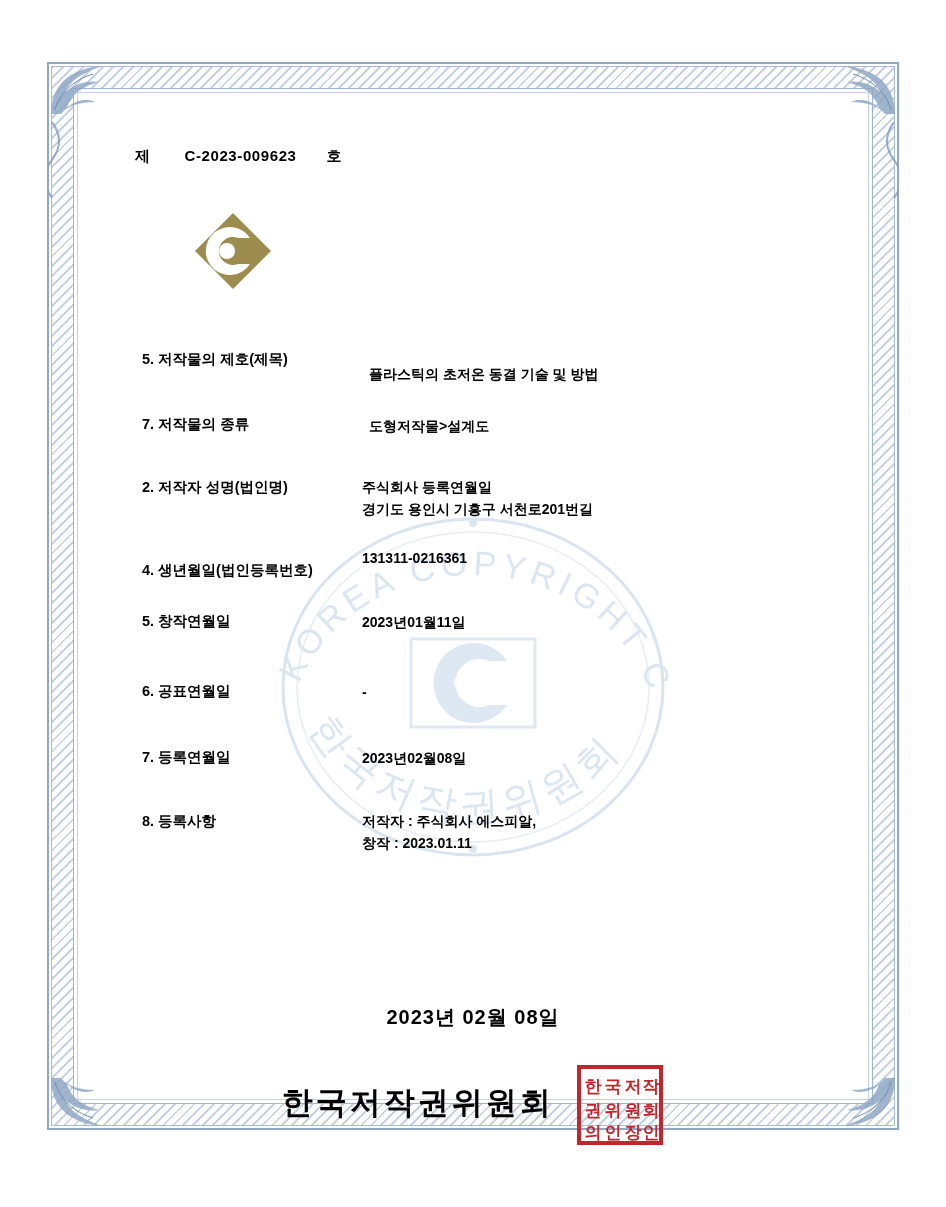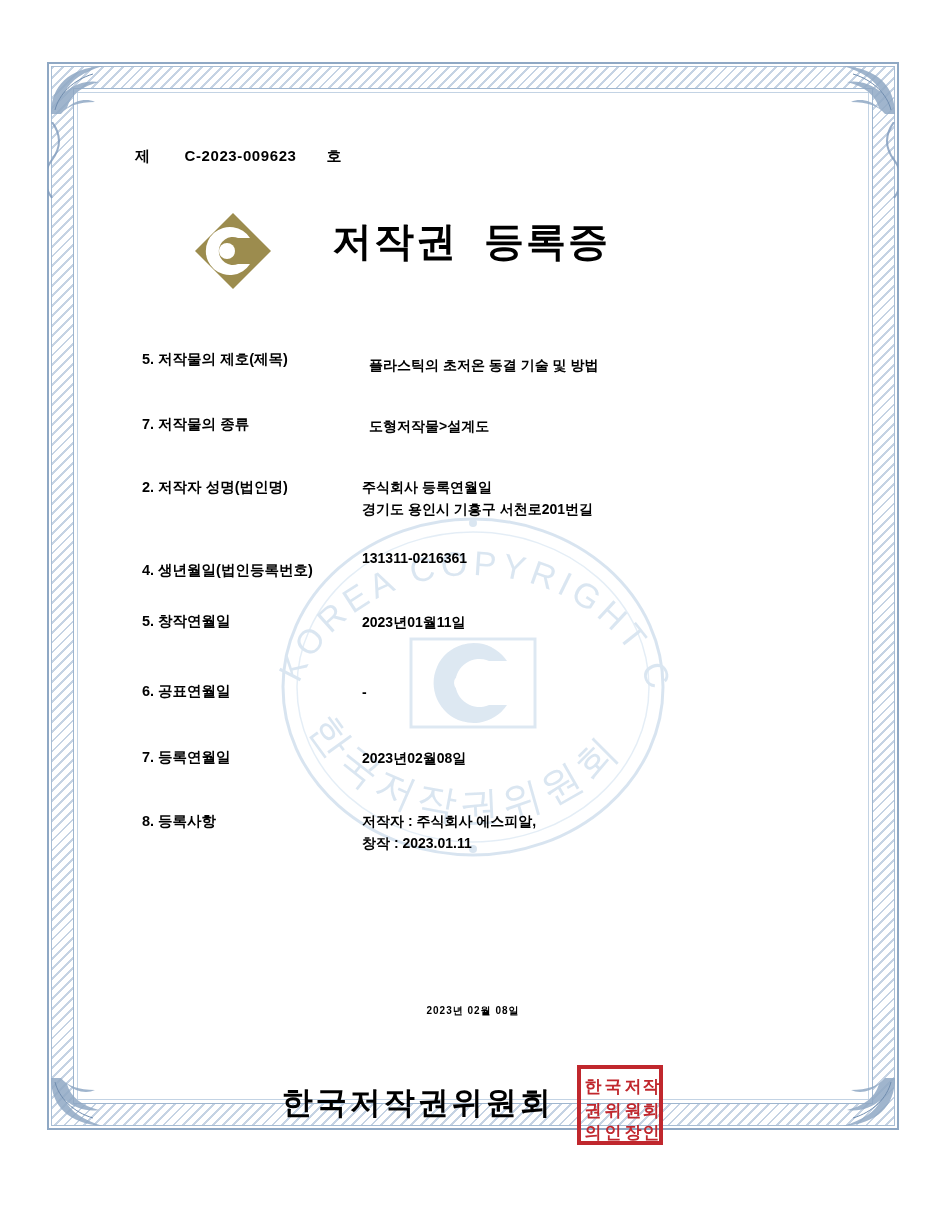--- a/index.html
+++ b/index.html
@@ -169,21 +169,21 @@
     font-weight: bold;
     letter-spacing: 0.2px;
   }
   #statement .law { letter-spacing: 0px; }
   #issue-date {
     position: absolute;
     left: 0;
     top: 942px;
     width: 100%;
     text-align: center;
-    font-size: 10px;
+    font-size: 20px;
     font-weight: bold;
     letter-spacing: 1px;
   }
 
   #signature-block {
     position: absolute;
     left: 0;
     top: 1000px;
     width: 100%;
     text-align: center;
@@ -287,28 +287,25 @@
     </div>
 
     <div id="title-block">
       <div id="kcc-logo">
         <svg viewBox="0 0 92 86" xmlns="http://www.w3.org/2000/svg">
           <path d="M8 43 L46 5 L84 43 L46 81 Z" fill="#9c8c4e"></path>
           <path d="M63 30 a24 24 0 1 0 0 26 l-12 0 a14 14 0 1 1 0 -26 Z" fill="#ffffff"></path>
           <circle cx="40" cy="43" r="8" fill="#ffffff"></circle>
         </svg>
       </div>
-      <div id="doc-title">
-        <span>저작권</span><span class="gap"></span><span>등록증</span>
-      </div>
     </div>
 
     <div class="field-row" style="top:288px">
       <div class="field-label" style="top:0">5. 저작물의 제호(제목)</div>
-      <div class="field-value indent" style="top:4px">플라스틱의 초저온 동결 기술 및 방법</div>
+      <div class="field-value indent" style="top:13px">플라스틱의 초저온 동결 기술 및 방법</div>
     </div>
 
     <div class="field-row" style="top:353px">
       <div class="field-label" style="top:0">7. 저작물의 종류</div>
       <div class="field-value indent" style="top:0">도형저작물&gt;설계도</div>
     </div>
 
     <div class="field-row" style="top:416px">
       <div class="field-label" style="top:0">2. 저작자 성명(법인명)</div>
       <div class="field-value" style="top:-2px">

